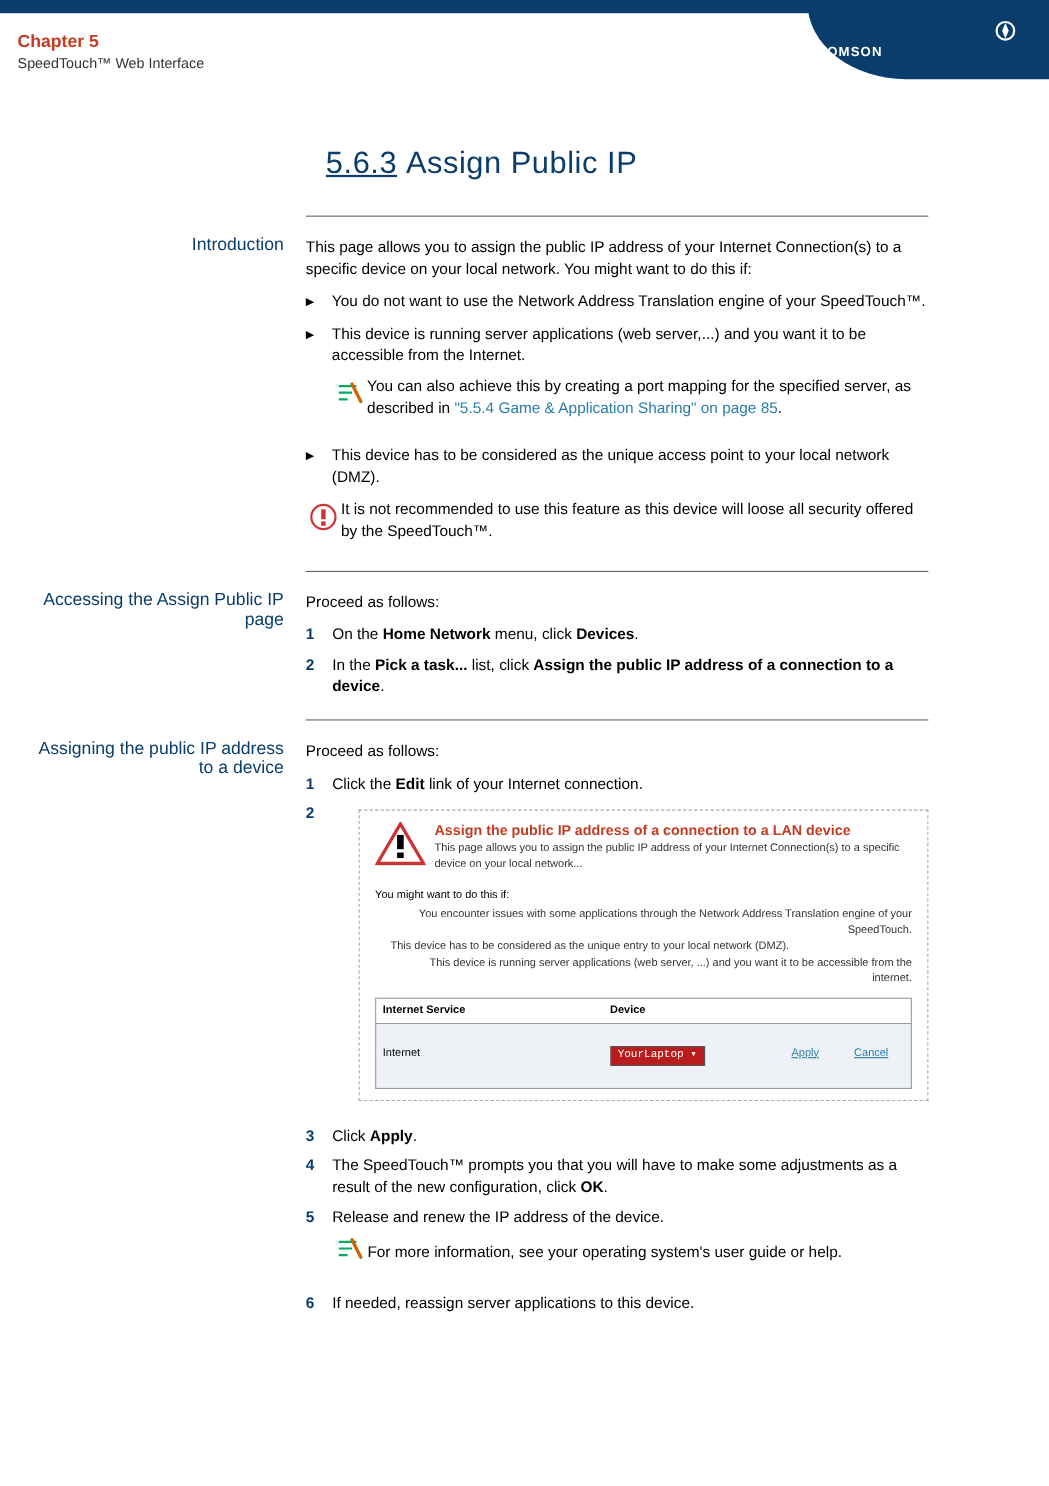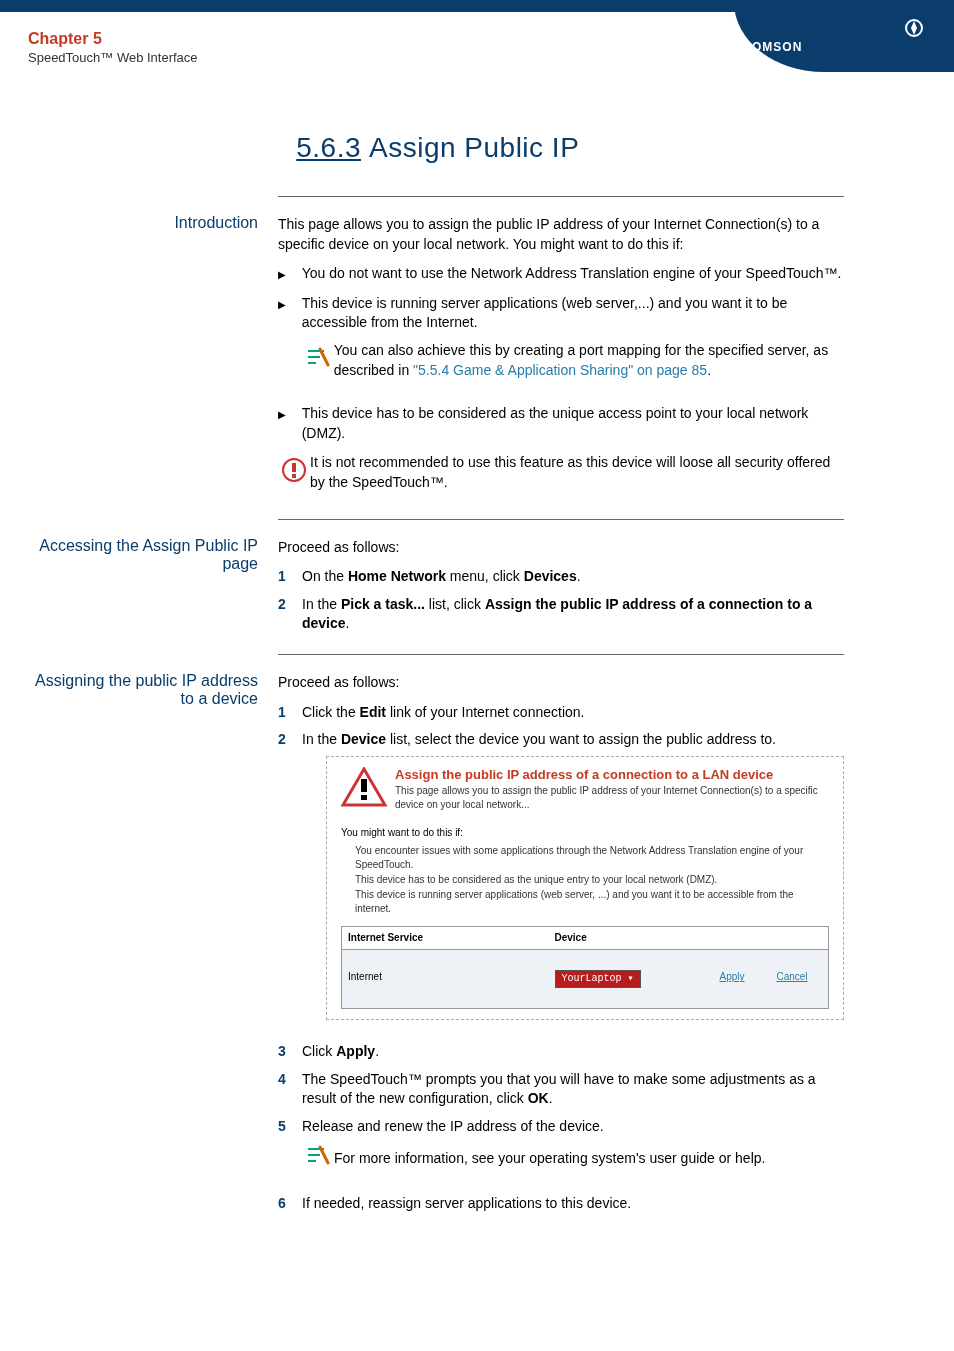--- a/index.html
+++ b/index.html
@@ -30,21 +30,21 @@
     text-align: left;
     padding: 18px 30px 0 0;
     box-sizing: border-box;
     font-size: 12px;
     font-weight: bold;
     letter-spacing: 1px;
   }
   .header-logo svg { display: block; margin-left: auto; margin-bottom: 2px; }
   .chapter-label {
     position: absolute;
-    left: 28px;
+    left: 16px;
     top: 30px;
   }
   .chapter-title { color: #c23b22; font-weight: bold; font-size: 16px; }
   .chapter-sub { color: #333; font-size: 13px; margin-top: 2px; }
   .page-title {
     color: #0a3d6b;
     font-size: 28px;
     font-weight: 300;
     letter-spacing: 0.5px;
     margin: 40px 0 0 0;
@@ -88,21 +88,21 @@
     border:1px dashed #aaa;
     padding:10px 14px;
     margin:6px 0 14px 24px;
     font-size:11px;
   }
   .screenshot-hdr { display:flex; align-items:flex-start; }
   .shot-warn { width:46px; height:40px; position:relative; flex-shrink:0; margin-right:8px;}
   .shot-title { color:#c23b22; font-weight:bold; font-size:13px; line-height:1.2; }
   .shot-body { font-size:10px; color:#333; margin-top:2px;}
   .shot-sub { font-size:10px; margin:14px 0 4px 0; }
-  .shot-list { margin:2px 0 10px 14px; padding:0; font-size:10px;}
+  .shot-list { margin:2px 0 10px 14px; padding:0; font-size:10px;text-align:right;}
   .shot-list li { margin-bottom:1px; list-style:disc; color:#333;}
   .shot-table { width:100%; }
   .shot-table .thead { display:flex; font-weight:bold; font-size:10px; padding:4px 6px; border:1px solid #999; background:#fff;}
   .shot-table .trow { display:flex; font-size:10px; padding:20px 6px; border:1px solid #999; border-top:none; background:#eef2f6; }
   .col-svc { flex:1.4; }
   .col-dev { flex:1; }
   .col-act { width:60px; text-align:center;}
   .col-cancel { width:60px; text-align:center;}
   .dev-select { background:#b91c1c; color:#fff; padding:1px 6px; font-size:10px; display:inline-block; border:1px solid #555;font-family:Liberation Mono, monospace;}
   .act-link { color:#2a7da8; text-decoration:underline; font-size:10px;}
@@ -196,21 +196,20 @@
     <div class="body-col">
       <p>Proceed as follows:</p>
       <ul class="num-list">
         <li>
             <span class="num">1</span>
             <div><span>Click the </span><b>Edit</b><span> link of your Internet connection.</span></div>
           </li>
         <li>
             <span class="num">2</span>
             <div style="flex:1">
-          <div><span>In the </span><b>Device</b><span> list, select the device you want to assign the public address to.</span></div>
 
           <div class="screenshot">
             <div class="screenshot-hdr">
               <div class="shot-warn">
                 <svg width="46" height="40">
                       <polygon points="23,2 44,38 2,38" fill="none" stroke="#c33" stroke-width="3"></polygon>
                       <rect x="20" y="12" width="6" height="13" fill="#000"></rect>
                       <rect x="20" y="28" width="6" height="5" fill="#000"></rect>
                     </svg>
               </div>

